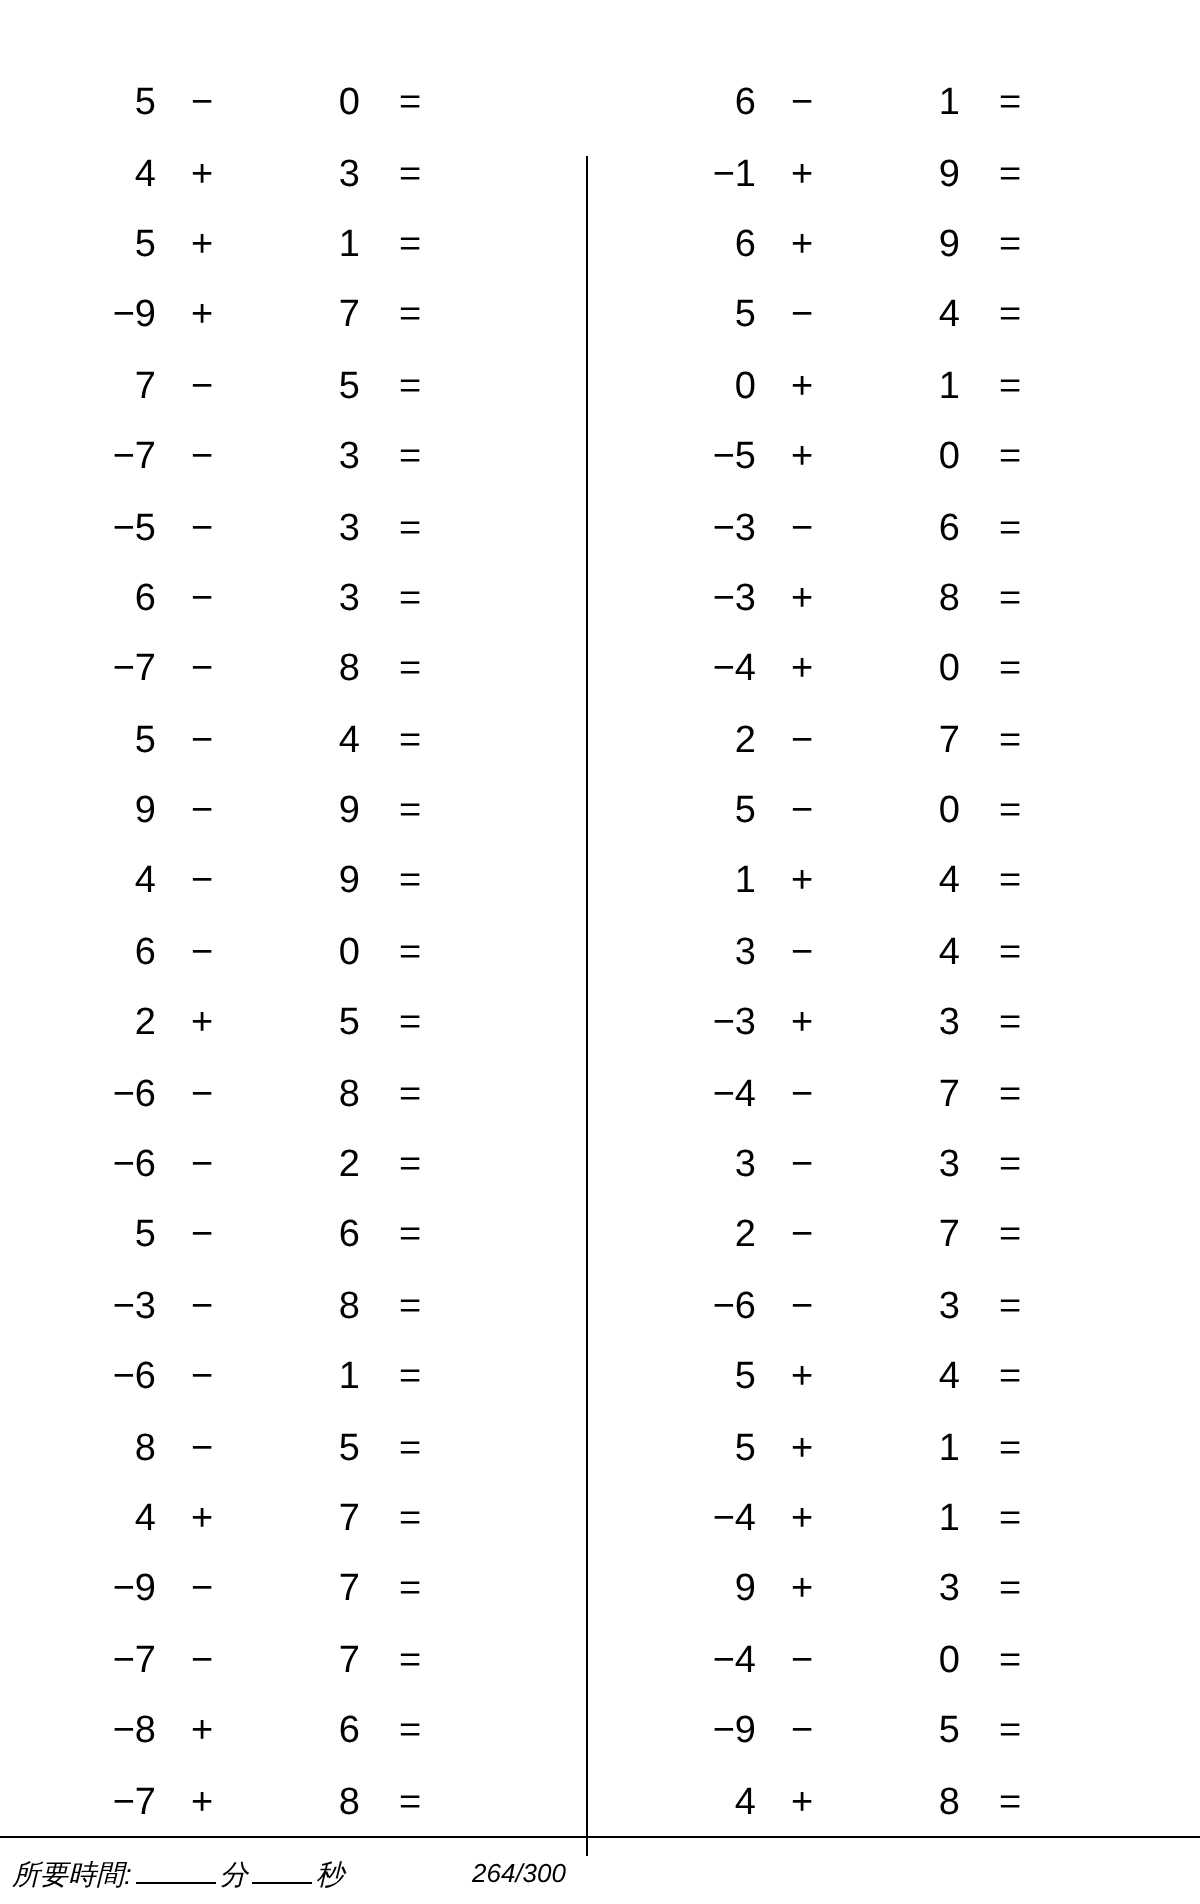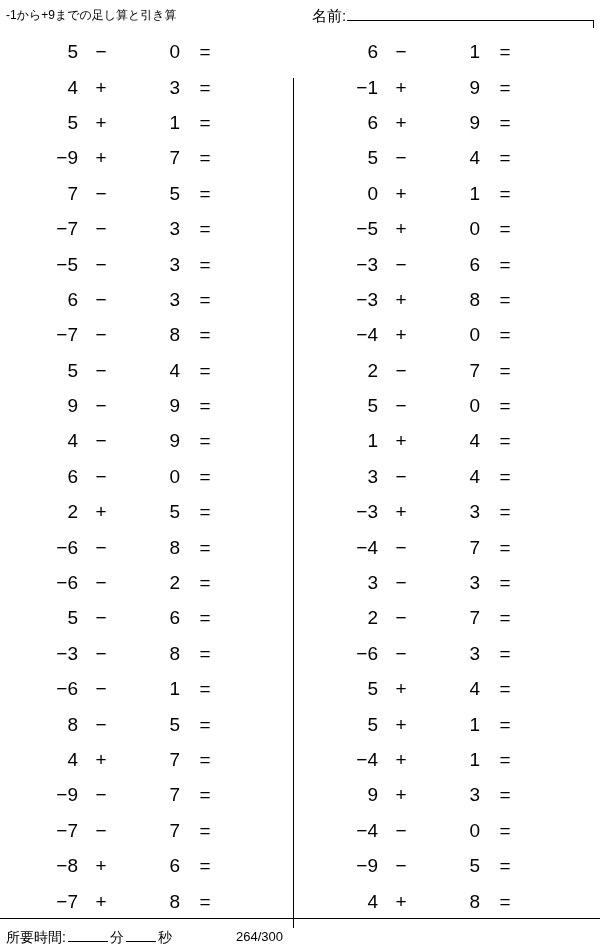--- a/index.html
+++ b/index.html
@@ -107,20 +107,21 @@
   .c-eq    { width: 50px; text-align: center; }
   .c-ans   { flex: 1; }
 
   
   .footer {
     position: absolute;
     left: 0;
     bottom: 0;
     width: 600px;
     height: 34px;
+    font-style: italic;
   }
   .footer-line {
     position: absolute;
     left: 0;
     top: 0;
     width: 600px;
     height: 1px;
     background: #000000;
   }
   .time-block {
@@ -159,26 +160,20 @@
     font-size: 11.5px;
     white-space: nowrap;
   }
 </style>
 </head>
 <body>
 
 <div class="sheet">
 
   <div class="header">
-    <div class="title">-1から+9までの足し算と引き算</div>
-    <div class="name-block">
-      <span class="name-label">名前:</span>
-      <span class="name-line"></span>
-      <span class="name-line-end"></span>
-    </div>
   </div>
 
   <div class="columns">
     <div class="col" id="col-0">
         <div class="row">
           <span class="cell c-left"></span>
           <span class="cell c-a">5</span>
           <span class="cell c-op">−</span>
           <span class="cell c-b">0</span>
           <span class="cell c-eq">=</span>

